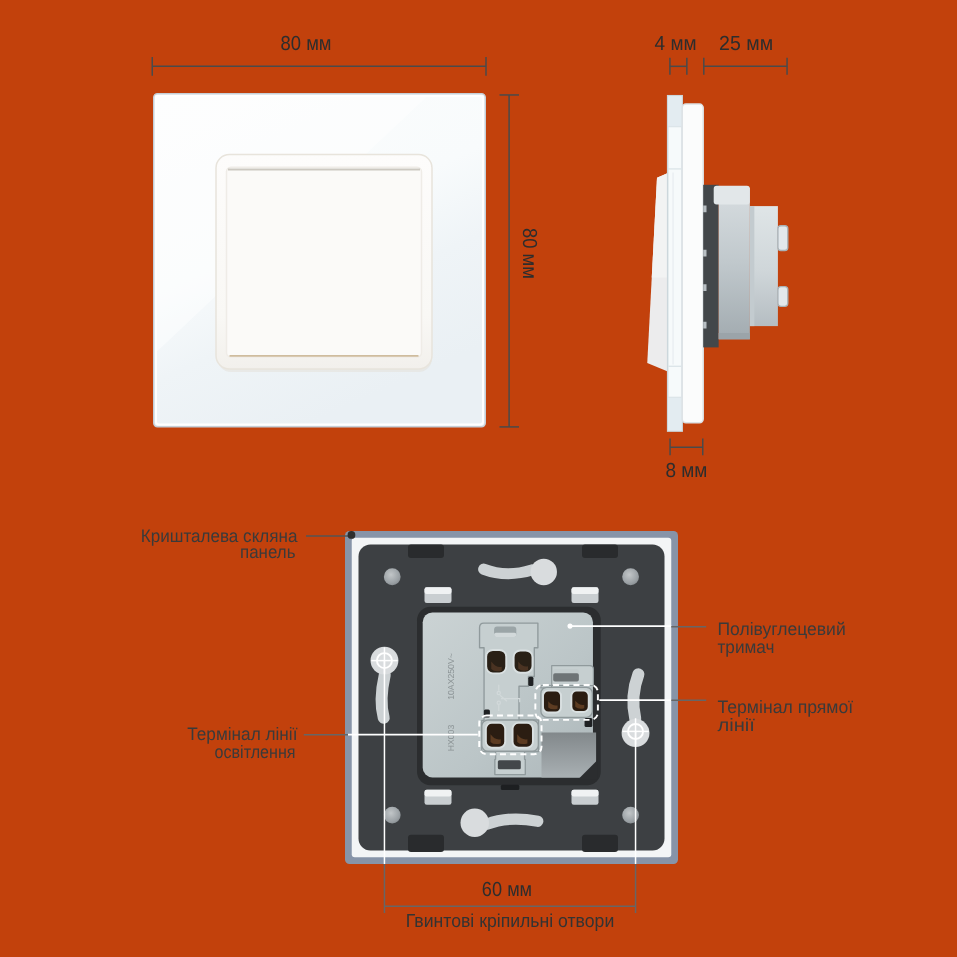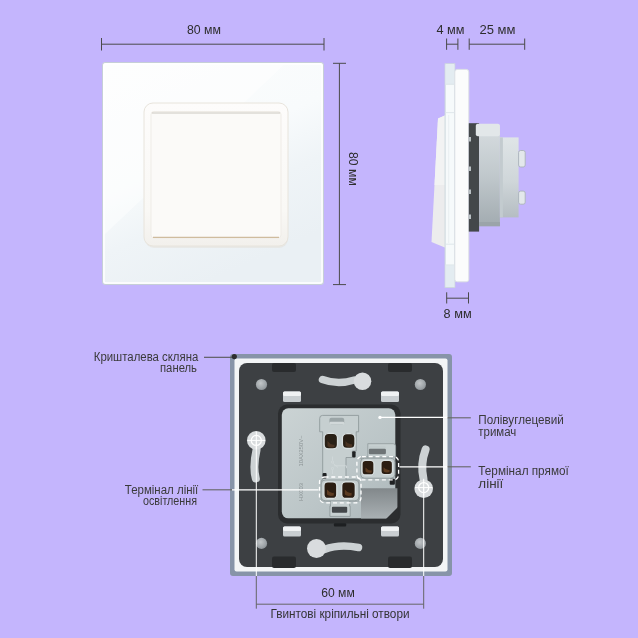--- a/index.html
+++ b/index.html
@@ -1,16 +1,16 @@
 <!DOCTYPE html>
 <html><head>
 <meta charset="utf-8">
 <style>
 html,body{margin:0;padding:0;background:#ffffff;}
-#wrap{position:relative;width:638px;height:638px;background:#c4b5fd;overflow:hidden;
+#wrap{position:relative;width:638px;height:638px;background:#c2410c;overflow:hidden;
 font-family:"Liberation Sans",sans-serif;}
 </style>
 </head>
 <body>
 <div id="wrap">
 <svg width="638" height="638" viewBox="0 0 638 638">
 <defs>
   <linearGradient id="glassG" x1="0" y1="0" x2="0.45" y2="1">
     <stop offset="0" stop-color="#fcfdfd"></stop>
     <stop offset="0.5" stop-color="#f8fbfc"></stop>

